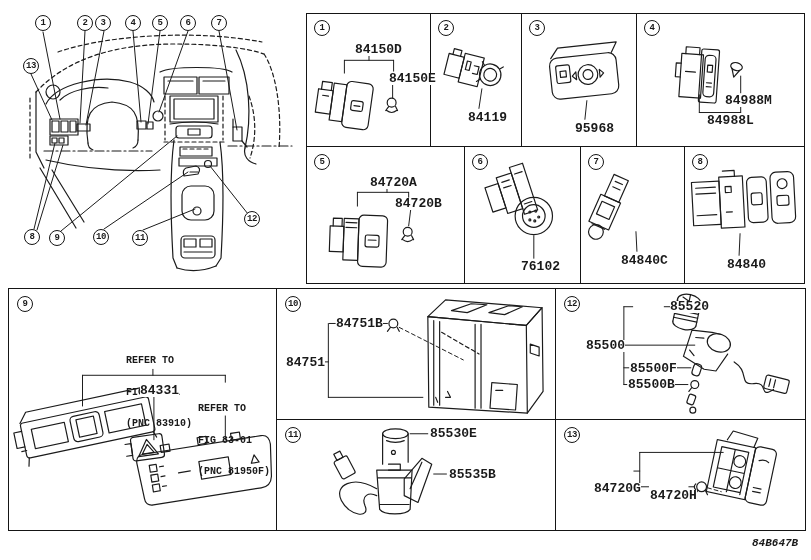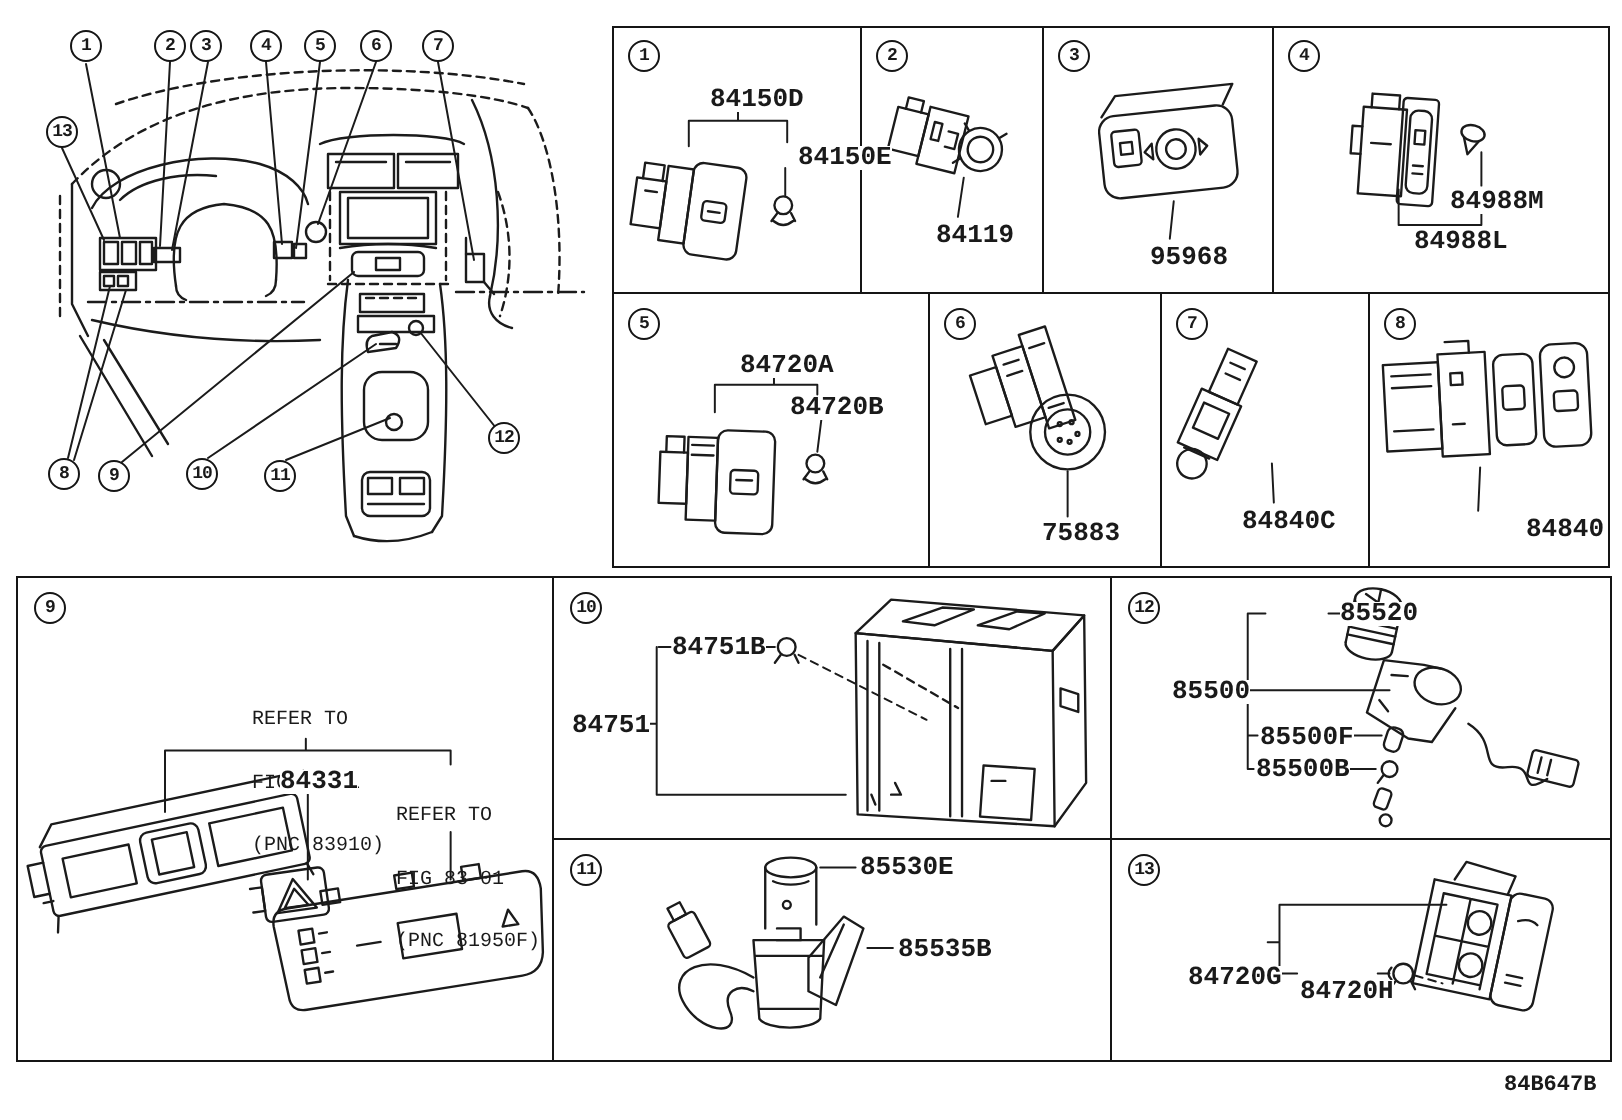--- a/index.html
+++ b/index.html
@@ -8,22 +8,22 @@
   .cell{position:absolute;border:1.6px solid #151515;background:#fff;box-sizing:border-box;}
   .art{position:absolute;left:0;top:0;width:100%;height:100%;}
   .art path,.art rect,.art circle,.art ellipse,.art polygon{fill:none;stroke:#1b1b1b;stroke-width:1.2;stroke-linecap:round;stroke-linejoin:round;}
   .art .ln{stroke-width:1;}
   .art .dsh{stroke-dasharray:4 3;}
   .art .dd{stroke-dasharray:9 3 2 3;}
   .badge{position:absolute;width:16px;height:16px;border:1.4px solid #151515;border-radius:50%;
          background:#fff;box-sizing:border-box;display:flex;align-items:center;justify-content:center;
          font-size:9px;font-weight:bold;letter-spacing:-0.5px;z-index:3;}
   .plabel{position:absolute;font-weight:bold;font-size:13px;white-space:pre;z-index:2;background:#fff;line-height:12px;}
-  .rlabel{position:absolute;font-weight:normal;font-size:10px;line-height:10.5px;white-space:pre;z-index:2;}
-  .figcode{position:absolute;font-weight:bold;font-size:11px;z-index:2;}
+  .rlabel{position:absolute;font-weight:bold;font-size:10px;line-height:10.5px;white-space:pre;z-index:2;}
+  .figcode{position:absolute;font-weight:bold;font-size:11px;z-index:2;font-style:italic;}
 </style>
 </head>
 <body>
 
 <div class="page">
 
   <div style="position:absolute;left:0;top:0;width:300px;height:287px;">
     <svg class="art" viewBox="0 0 300 287">
 
       <path class="ln" d="M43,32 L60,119"></path>
@@ -132,21 +132,21 @@
       <g transform="translate(14,60) rotate(8)">
         <rect x="0" y="16" width="15" height="24"></rect>
         <path d="M3,16 V8 H13 V16 M5,22 H11"></path>
         <rect x="15" y="8" width="13" height="38"></rect>
         <rect x="28" y="4" width="27" height="47" rx="5"></rect>
         <rect x="35" y="23" width="12" height="10" rx="2"></rect>
         <path d="M38,28 h6"></path>
       </g>
     </svg>
     <span class="plabel" style="left:48px;top:30px;">84150D</span>
-    <span class="plabel" style="left:92px;top:59px;text-align:right;">84150E</span>
+    <span class="plabel" style="left:82px;top:59px;text-align:right;">84150E</span>
   </div>
 
   <div class="cell" style="left:430px;top:13px;width:93px;height:135px;">
     <div class="badge" style="left:7px;top:6px;">2</div>
     <svg class="art" viewBox="0 0 93 135">
       <path class="ln" d="M52,76 L49,96"></path>
       <g transform="translate(20,34) rotate(14)">
         <rect x="0" y="6" width="16" height="22"></rect>
         <path d="M4,6 V0 H12 V6"></path>
         <rect x="16" y="2" width="20" height="30"></rect>
@@ -228,21 +228,21 @@
         <path d="M33,10 h8 M33,42 h8"></path>
       </g>
       <circle cx="70" cy="70" r="19"></circle>
       <circle cx="70" cy="70" r="11.5"></circle>
       <circle cx="66" cy="66" r="1"></circle>
         <circle cx="72" cy="65" r="1"></circle>
         <circle cx="75" cy="71" r="1"></circle>
       <circle cx="66" cy="74" r="1"></circle>
         <circle cx="71" cy="75" r="1"></circle>
     </svg>
-    <span class="plabel" style="left:56px;top:114px;">75883</span>
+    <span class="plabel" style="left:56px;top:114px;">76102</span>
   </div>
 
   <div class="cell" style="left:580px;top:146px;width:106px;height:138px;">
     <div class="badge" style="left:7px;top:7px;">7</div>
     <svg class="art" viewBox="0 0 106 138">
       <path class="ln" d="M56,86 L57,106"></path>
       <g transform="translate(30,26) rotate(24)">
         <rect x="4" y="0" width="16" height="24"></rect>
         <path d="M8,6 h8 M8,12 h8"></path>
         <rect x="0" y="24" width="22" height="30"></rect>
@@ -263,21 +263,21 @@
         <path d="M4,16 h20 M4,22 h20 M4,44 h20"></path>
         <rect x="28" y="6" width="24" height="52"></rect>
         <path d="M32,0 h12 v6 M34,16 h6 v6 h-6 z M34,42 h6"></path>
         <rect x="56" y="8" width="20" height="46" rx="5"></rect>
         <rect x="60" y="24" width="11" height="12" rx="2"></rect>
         <rect x="80" y="4" width="24" height="52" rx="6"></rect>
         <circle cx="92" cy="16" r="5"></circle>
         <rect x="86" y="28" width="12" height="10" rx="2"></rect>
       </g>
     </svg>
-    <span class="plabel" style="left:42px;top:112px;margin-left:36px;">84840</span>
+    <span class="plabel" style="left:42px;top:112px;">84840</span>
   </div>
 
   <div class="cell" style="left:8px;top:288px;width:270px;height:243px;">
     <div class="badge" style="left:8px;top:7px;">9</div>
     <svg class="art" viewBox="0 0 270 243">
       <path class="ln" d="M145,81 V87 M74,87 H218 M74,87 V118 M218,87 V94 M218,128 V152 M146,109 V152"></path>
       <g transform="translate(8,122) rotate(-12)">
         <path d="M0,14 L8,4 L138,4 L132,14"></path>
         <rect x="0" y="14" width="132" height="36" rx="3"></rect>
         <rect x="10" y="22" width="34" height="20"></rect>

